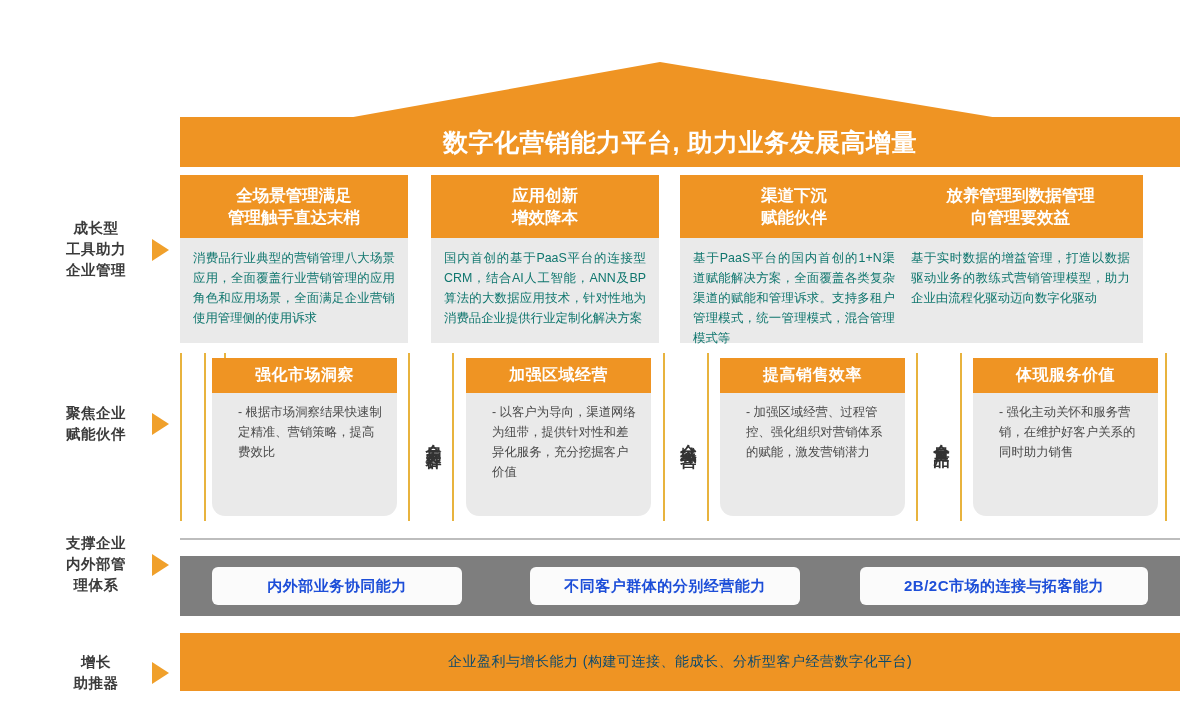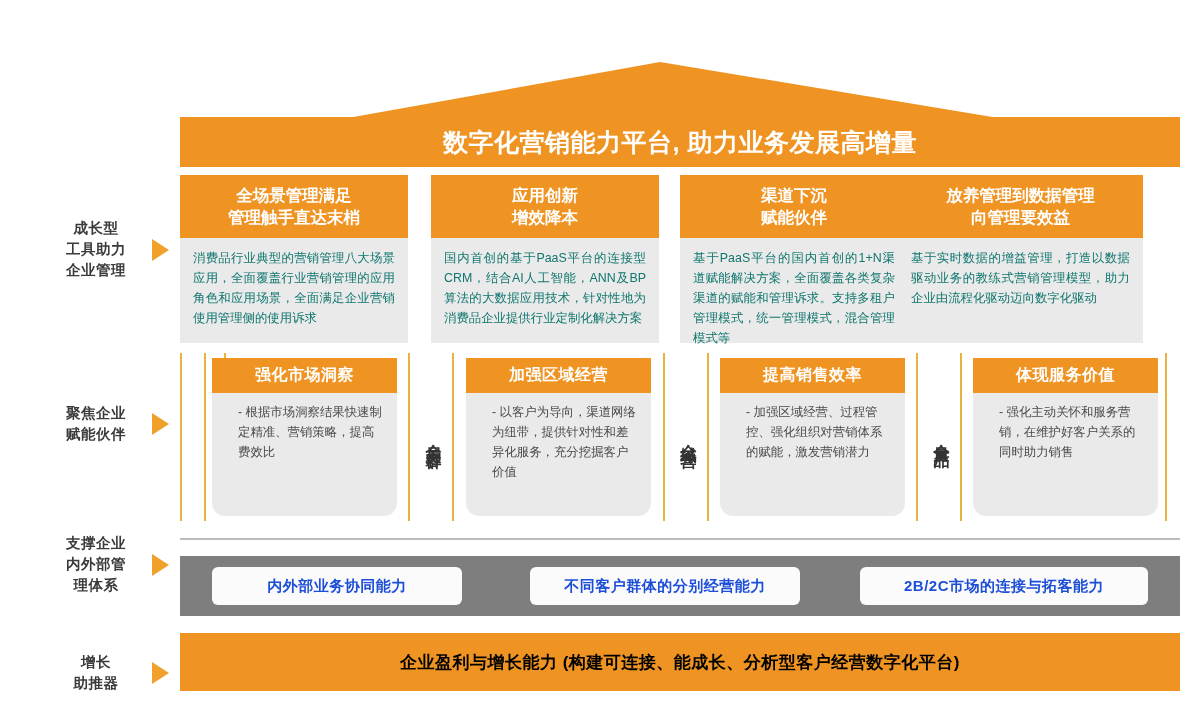--- a/index.html
+++ b/index.html
@@ -108,21 +108,21 @@
     position:absolute;top:11px;height:38px;background:#fbfbfb;border-radius:6px;
     display:flex;align-items:center;justify-content:center;
     font-size:15px;font-weight:bold;color:#1d4ed8;letter-spacing:.5px;
   }
 
   
   .row4{
     position:absolute;left:180px;top:633px;width:1000px;height:58px;
     background:#EF9423;display:flex;align-items:center;justify-content:center;
   }
-  .row4 span{font-size:17px;font-weight:bold;color:#000000;letter-spacing:.5px;}
+  .row4 span{font-size:14px;font-weight:normal;color:#0c4a6e;letter-spacing:.5px;}
 </style>
 </head>
 <body>
 
 <div class="stage">
 
   <div class="roof"></div>
   <div class="roof-band">
     <div class="roof-title">数字化营销能力平台, 助力业务发展高增量</div>
   </div>

